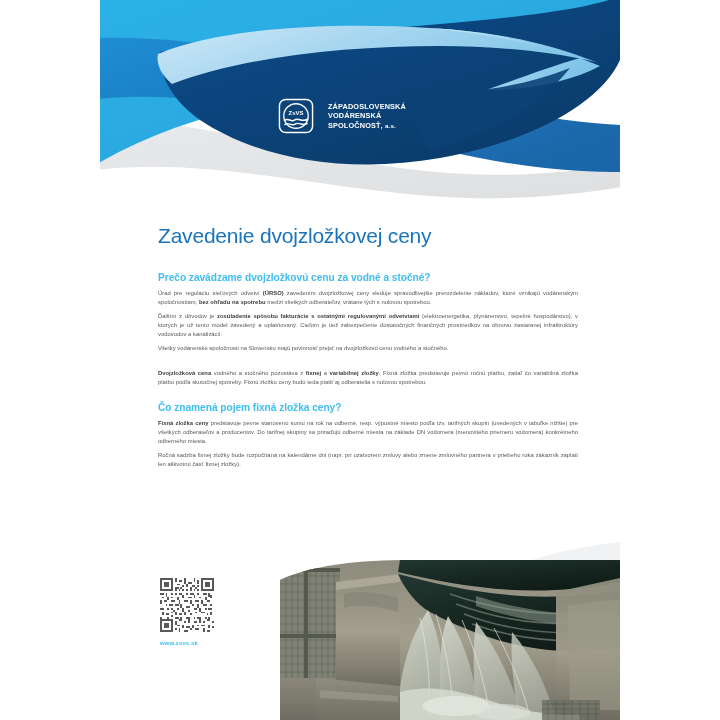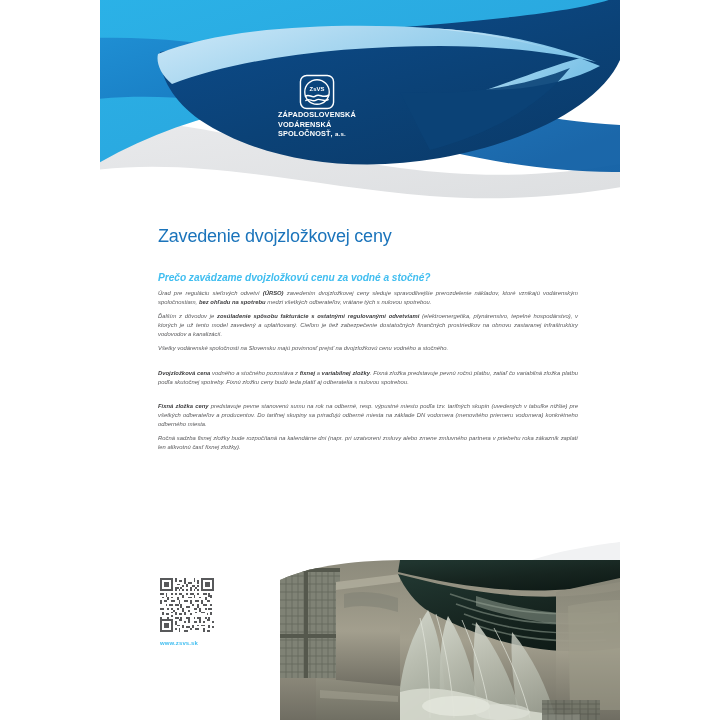--- a/index.html
+++ b/index.html
@@ -30,25 +30,24 @@
     width: 520px;
     height: 230px;
     overflow: hidden;
   }
   #header-graphic svg { display: block; }
 
   
   #logo-block {
     position: absolute;
     left: 178px;
-    top: 74px;
+    top: 98px;
     display: flex;
     align-items: center;
-    gap: 0;
-    flex-direction: column;
+    gap: 14px;
   }
   #logo-mark {
     width: 36px;
     height: 36px;
     flex: 0 0 36px;
   }
   #logo-text {
     color: #ffffff;
     font-size: 7.3px;
     line-height: 9.6px;
@@ -60,27 +59,27 @@
 
   
   #content {
     position: absolute;
     left: 58px;
     top: 222px;
     width: 420px;
   }
   #doc-title {
     color: #1b74bb;
-    font-size: 18px;
+    font-size: 21px;
     font-weight: normal;
     letter-spacing: -0.2px;
     margin: 0 0 22px 0;
     line-height: 28px;
   }
-  .section { margin-bottom: 15px; font-style: italic; }
+  .section { margin-bottom: 15px; }
   .section-heading {
     color: #41bef0;
     font-size: 10.2px;
     font-weight: bold;
     margin: 0 0 6px 0;
     letter-spacing: -0.05px;
   }
   .para {
     color: #58585a;
     font-size: 5.85px;
@@ -220,20 +219,21 @@
       <p class="para">Úrad pre reguláciu sieťových odvetví <b>(ÚRSO)</b> zavedením dvojzložkovej ceny sleduje spravodlivejšie prerozdelenie nákladov, ktoré vznikajú vodárenským spoločnostiam, <b>bez ohľadu na spotrebu</b> medzi všetkých odberateľov, vrátane tých s nulovou spotrebou.</p>
       <p class="para">Ďalším z dôvodov je <b>zosúladenie spôsobu fakturácie s ostatnými regulovanými odvetviami</b> (elektroenergetika, plynárenstvo, tepelné hospodárstvo), v ktorých je už tento model zavedený a uplatňovaný. Cieľom je tiež zabezpečenie dostatočných finančných prostriedkov na obnovu zastaranej infraštruktúry vodovodov a kanalizácií.</p>
       <p class="para">Všetky vodárenské spoločnosti na Slovensku majú povinnosť prejsť na dvojzložkovú cenu vodného a stočného.</p>
     </div>
 
     <div class="section">
       <p class="para"><b>Dvojzložková cena</b> vodného a stočného pozostáva z <b>fixnej</b> a <b>variabilnej zložky</b>. Fixná zložka predstavuje pevnú ročnú platbu, zatiaľ čo variabilná zložka platbu podľa skutočnej spotreby. Fixnú zložku ceny budú teda platiť aj odberatelia s nulovou spotrebou.</p>
     </div>
 
     <div class="section">
+      <div class="section-heading">Čo znamená pojem fixná zložka ceny?</div>
       <p class="para"><b>Fixná zložka ceny</b> predstavuje pevne stanovenú sumu na rok na odberné, resp. výpustné miesto podľa tzv. tarifných skupín (uvedených v tabuľke nižšie) pre všetkých odberateľov a producentov. Do tarifnej skupiny sa priraďujú odberné miesta na základe DN vodomera (menovitého priemeru vodomera) konkrétneho odberného miesta.</p>
       <p class="para">Ročná sadzba fixnej zložky bude rozpočítaná na kalendárne dni (napr. pri uzatvorení zmluvy alebo zmene zmluvného partnera v priebehu roka zákazník zaplatí len alikvotnú časť fixnej zložky).</p>
     </div>
 
   </div>
 
   <div id="footer-swoosh">
     <svg width="520" height="200" viewBox="0 0 520 200" xmlns="http://www.w3.org/2000/svg">
       <path d="M 300,200 C 300,120 360,52 470,30 C 500,24 520,22 520,22 L 520,200 Z" fill="#f1f2f3"></path>
     </svg>

